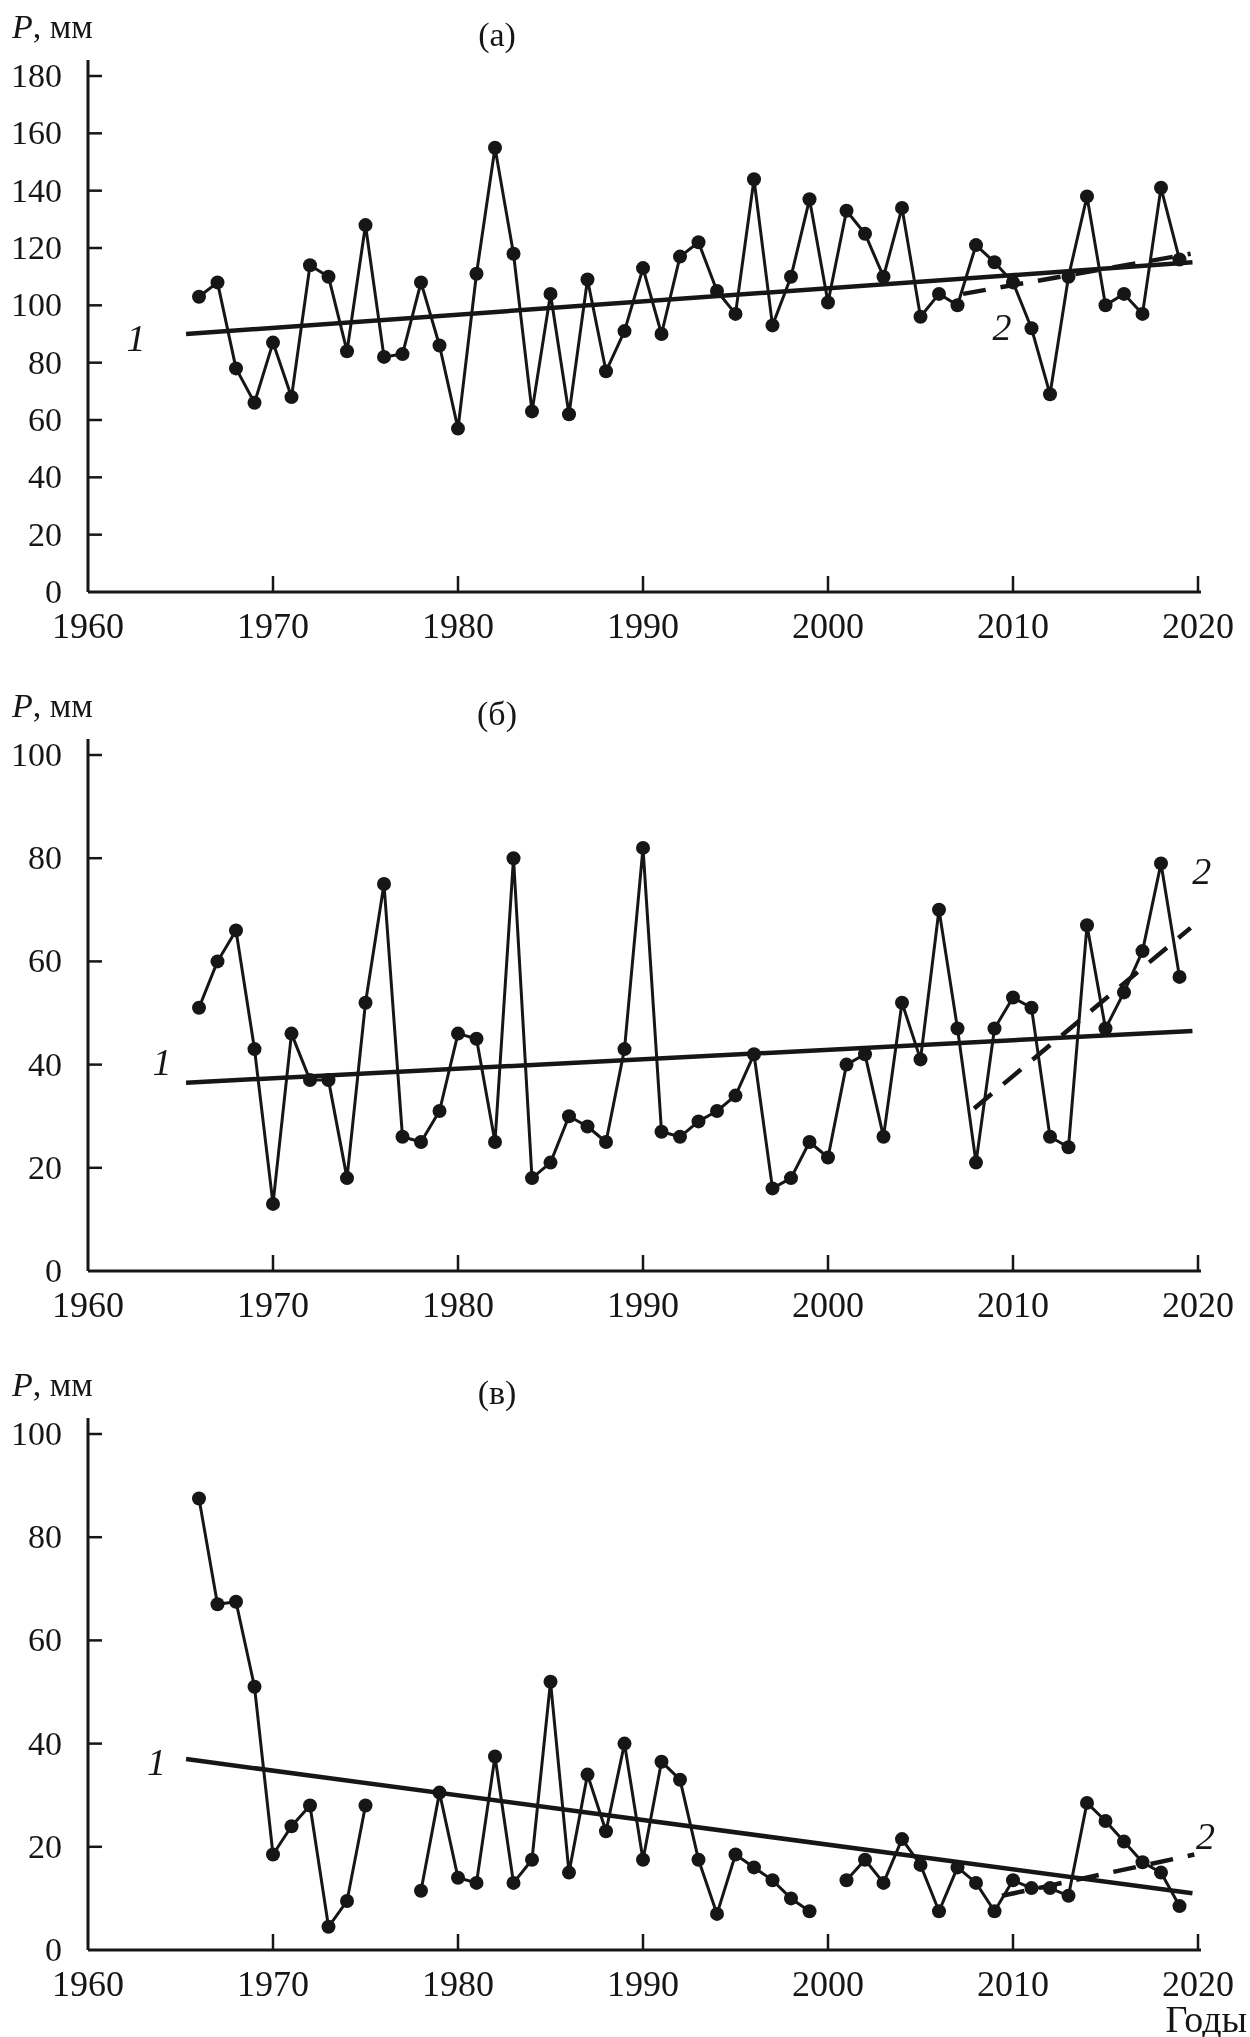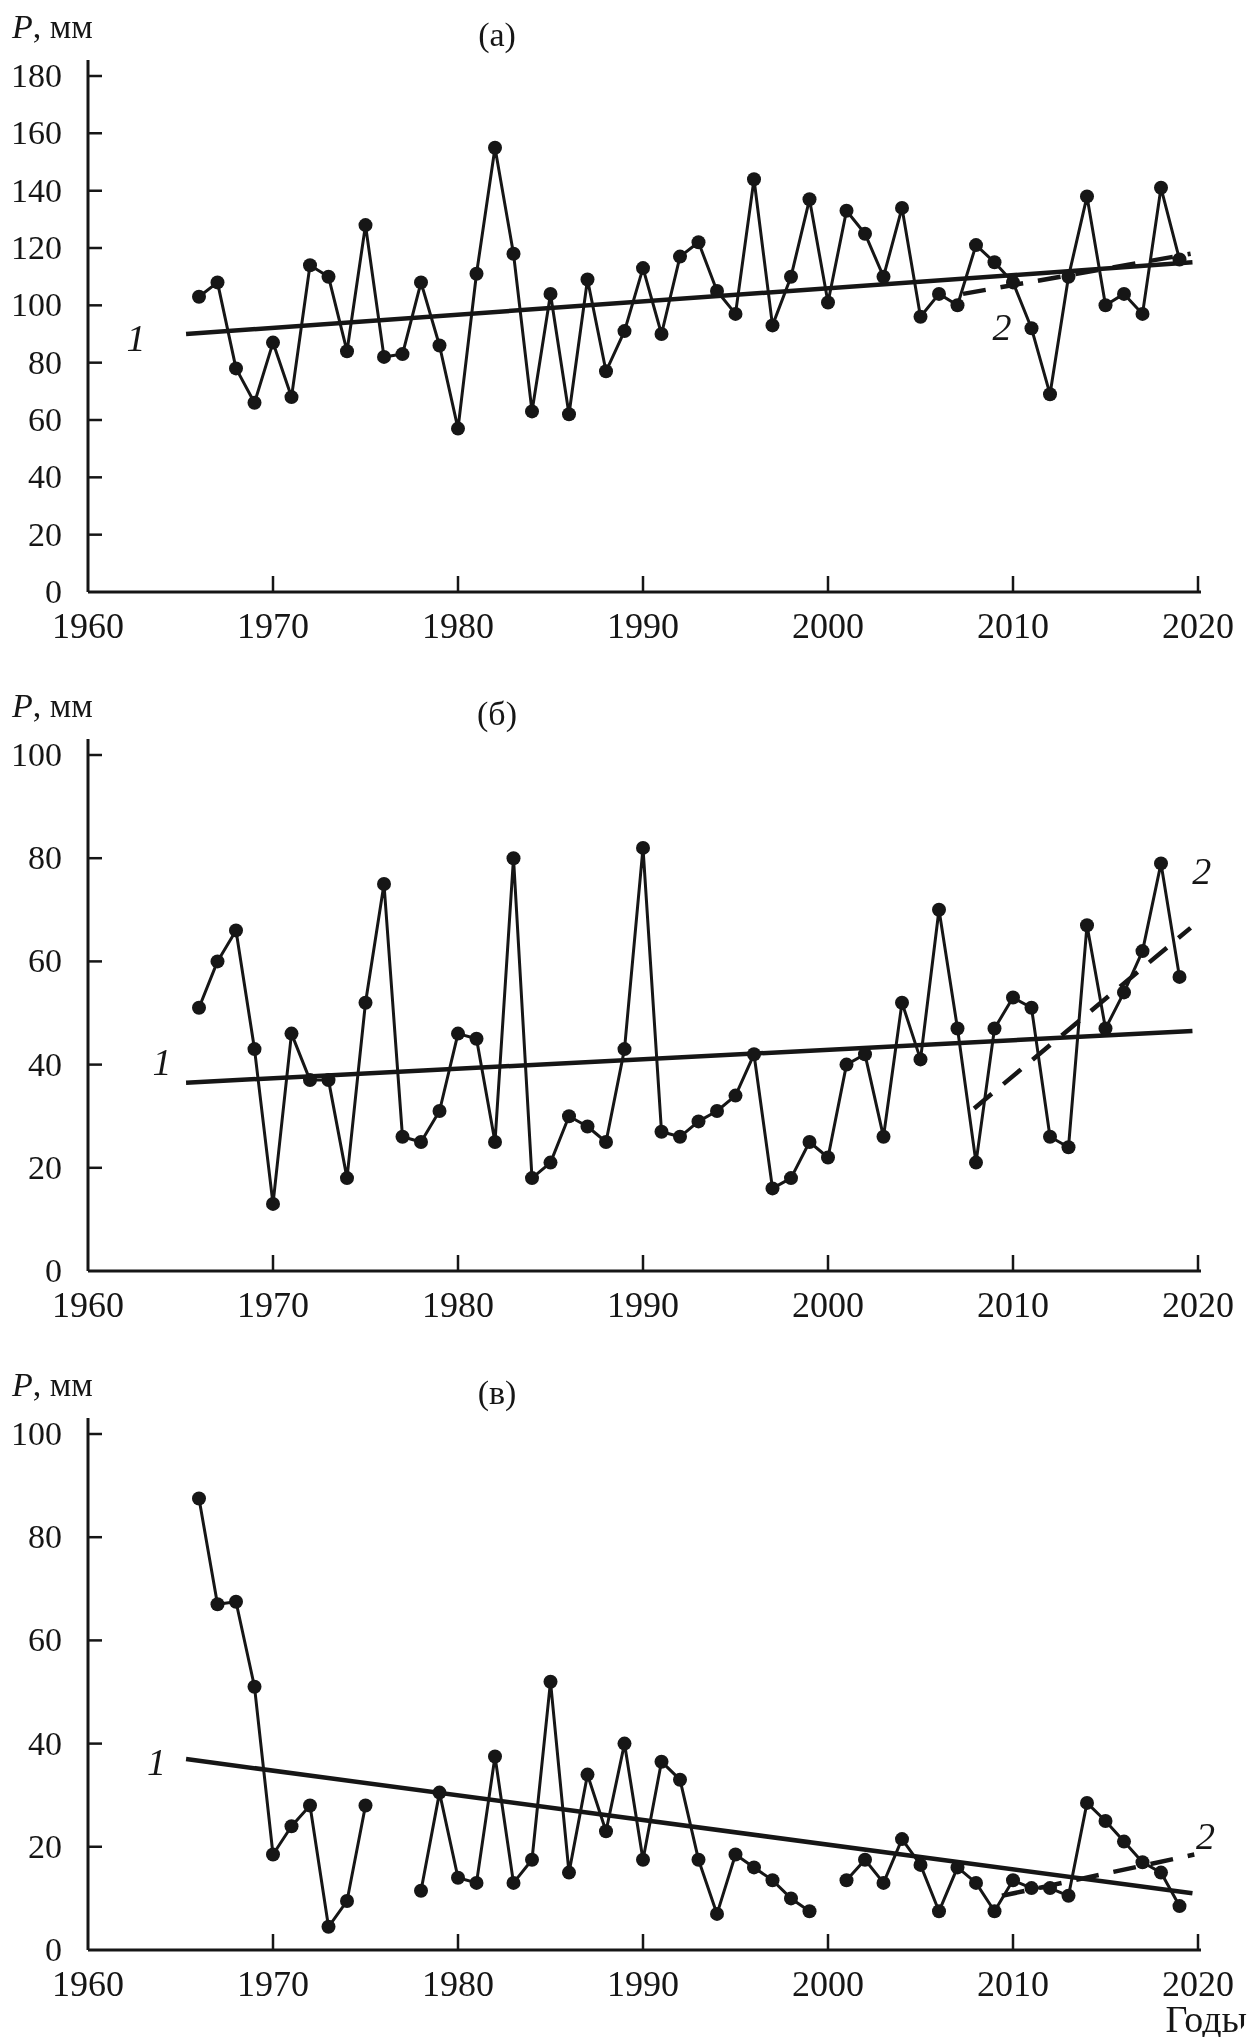--- a/index.html
+++ b/index.html
@@ -1,19 +1,19 @@
 <!DOCTYPE html>
 <html><head>
 <meta charset="utf-8">
 <style>
   html, body { margin: 0; padding: 0; background: #ffffff; }
   #figure-root {
     width: 1250px; height: 2037px; background: #ffffff;
     font-family: "Liberation Serif", "DejaVu Serif", serif;
-    position: relative; overflow: hidden; border-radius: 29px;
+    position: relative; overflow: hidden;
   }
   .panel { width: 1250px; height: 679px; display: block; }
   svg text { fill: #161616; }
 </style>
 </head>
 <body>
 
 <div id="figure-root">
   <svg class="panel" id="panel-0" viewBox="0 0 1250 679" xmlns="http://www.w3.org/2000/svg">
       <text x="12" y="38" font-size="34"><tspan font-style="italic">P</tspan><tspan>, мм</tspan></text>

